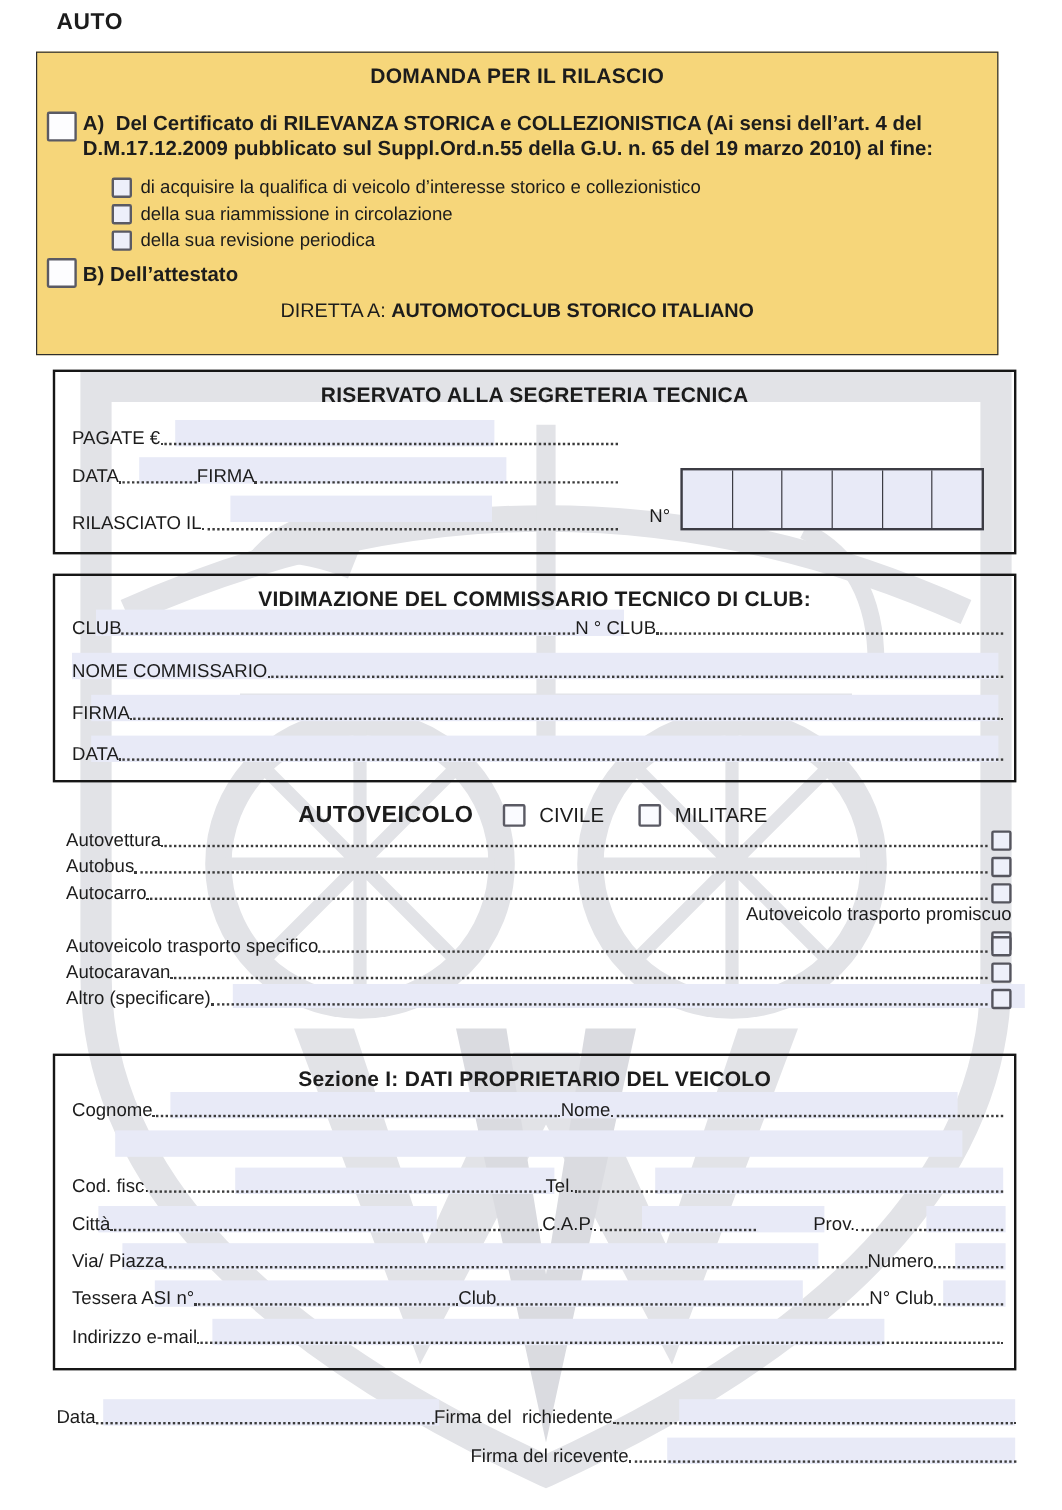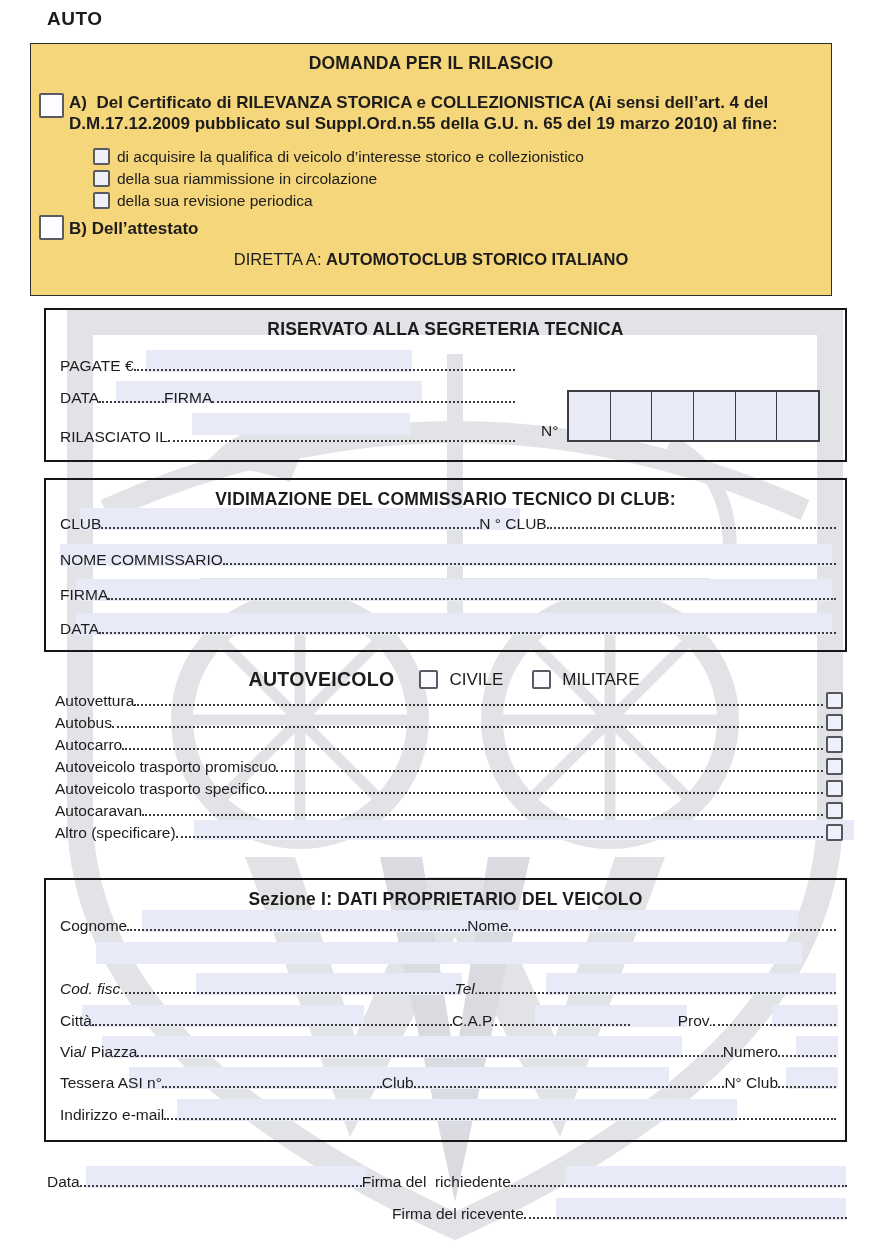--- a/index.html
+++ b/index.html
@@ -166,21 +166,21 @@
     <div class="avrow" style="top:29px;">
       <span class="lab">Autovettura</span>
       <i class="dots fill"></i>
       <span class="cbr"></span>
     </div>
     <div class="avrow" style="top:73px;">
       <span class="lab">Autocarro</span>
       <i class="dots fill"></i>
       <span class="cbr"></span>
     </div>
-    <div class="avrow" style="top:95px;">
+    <div class="avrow" style="top:95px;flex-direction:column;">
       <span class="lab">Autoveicolo trasporto promiscuo</span>
       <i class="dots fill"></i>
       <span class="cbr"></span>
     </div>
     <div class="avrow" style="top:117px;">
       <span class="lab">Autoveicolo trasporto specifico</span>
       <i class="dots fill"></i>
       <span class="cbr"></span>
     </div>
     <div class="avrow" style="top:139px;">
@@ -209,21 +209,21 @@
     <div class="fld" style="left:83px;top:187px;width:540px;"></div>
     <div class="fld" style="left:740px;top:187px;width:52px;"></div>
     <div class="fld" style="left:131px;top:219px;width:560px;"></div>
 
     <div class="frow" style="top:32px;">
       <span class="lab">Cognome</span>
       <i class="dots" style="width:340px;"></i>
       <span class="lab">Nome</span>
       <i class="dots fill"></i>
     </div>
-    <div class="frow" style="top:95px;font-style:italic;">
+    <div class="frow" style="top:95px;">
       <span class="lab">Cod. fisc.</span>
       <i class="dots" style="width:330px;"></i>
       <span class="lab">Tel.</span>
       <i class="dots fill"></i>
     </div>
     <div class="frow" style="top:127px;">
       <span class="lab">Città</span>
       <i class="dots" style="width:360px;"></i>
       <span class="lab">C.A.P.</span>
       <i class="dots" style="width:135px;"></i>

